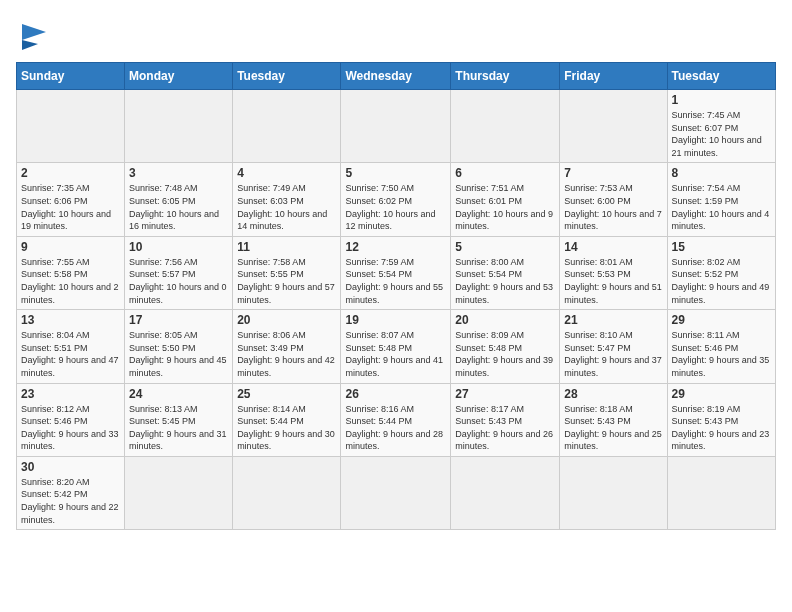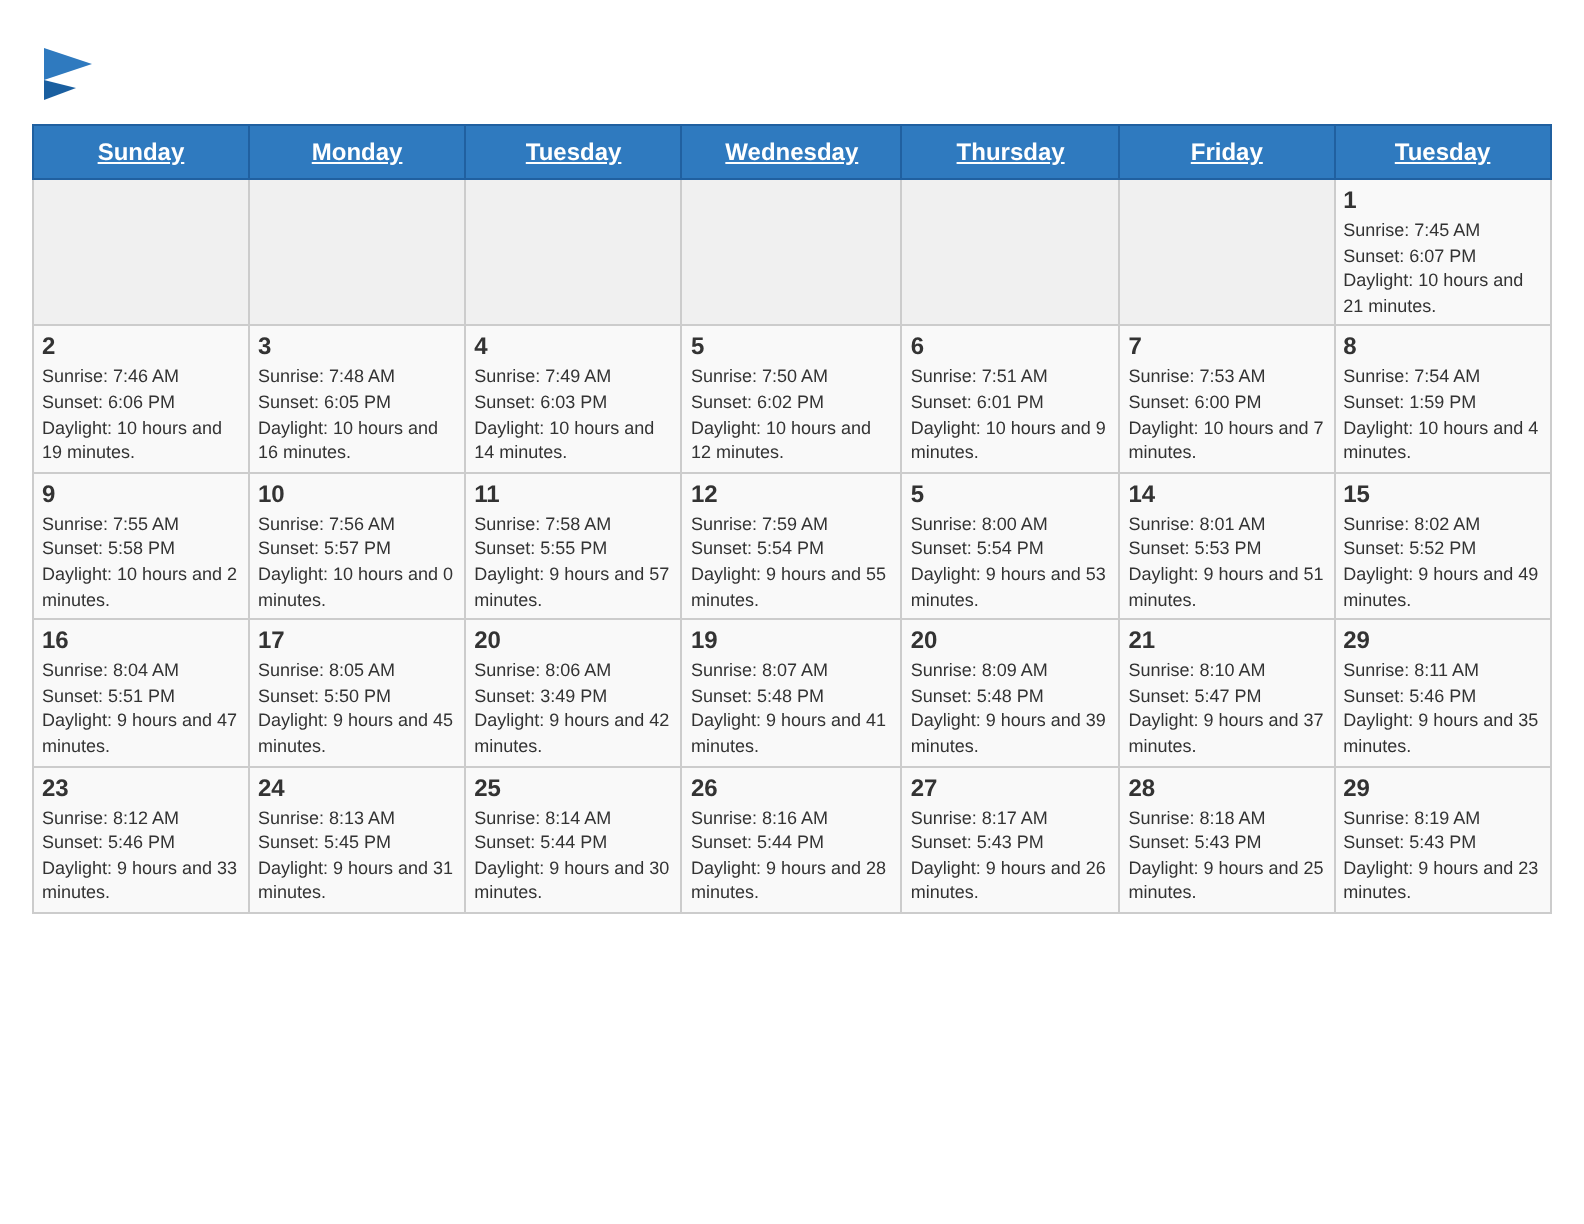--- a/index.html
+++ b/index.html
@@ -50,23 +50,22 @@
       width: 100%;
       border-collapse: collapse;
       border: 1px solid #ccc;
     }
     .calendar th {
       background-color: #2f7abf;
       color: #fff;
       font-size: 12px;
       font-weight: bold;
       padding: 6px 4px;
-      text-align: center;
+      text-align: left;
       border: 1px solid #2060a0;
-      text-decoration: underline;
     }
     .calendar td {
       vertical-align: top;
       border: 1px solid #ccc;
       padding: 3px 4px;
       width: 113px;
       min-height: 80px;
       background: #f9f9f9;
       font-size: 9.5px;
       color: #333;
@@ -132,21 +131,21 @@
         <td>
           <span class="day-number">1</span>
           <div class="day-info">Sunrise: 7:45 AM
 Sunset: 6:07 PM
 Daylight: 10 hours and 21 minutes.</div>
         </td>
       </tr>
       <tr>
         <td>
           <span class="day-number">2</span>
-          <div class="day-info">Sunrise: 7:46 AM
+          <div class="day-info">Sunrise: 7:35 AM
 Sunset: 6:06 PM
 Daylight: 10 hours and 19 minutes.</div>
         </td>
         <td>
           <span class="day-number">3</span>
           <div class="day-info">Sunrise: 7:48 AM
 Sunset: 6:05 PM
 Daylight: 10 hours and 16 minutes.</div>
         </td>
         <td>
@@ -219,21 +218,21 @@
         </td>
         <td>
           <span class="day-number">15</span>
           <div class="day-info">Sunrise: 8:02 AM
 Sunset: 5:52 PM
 Daylight: 9 hours and 49 minutes.</div>
         </td>
       </tr>
       <tr>
         <td>
-          <span class="day-number">16</span>
+          <span class="day-number">13</span>
           <div class="day-info">Sunrise: 8:04 AM
 Sunset: 5:51 PM
 Daylight: 9 hours and 47 minutes.</div>
         </td>
         <td>
           <span class="day-number">17</span>
           <div class="day-info">Sunrise: 8:05 AM
 Sunset: 5:50 PM
 Daylight: 9 hours and 45 minutes.</div>
         </td>
@@ -305,14 +304,28 @@
 Sunset: 5:43 PM
 Daylight: 9 hours and 25 minutes.</div>
         </td>
         <td>
           <span class="day-number">29</span>
           <div class="day-info">Sunrise: 8:19 AM
 Sunset: 5:43 PM
 Daylight: 9 hours and 23 minutes.</div>
         </td>
       </tr>
+      <tr>
+        <td>
+          <span class="day-number">30</span>
+          <div class="day-info">Sunrise: 8:20 AM
+Sunset: 5:42 PM
+Daylight: 9 hours and 22 minutes.</div>
+        </td>
+        <td class="empty"></td>
+        <td class="empty"></td>
+        <td class="empty"></td>
+        <td class="empty"></td>
+        <td class="empty"></td>
+        <td class="empty"></td>
+      </tr>
     </tbody>
 </table>
 
 </body></html>

